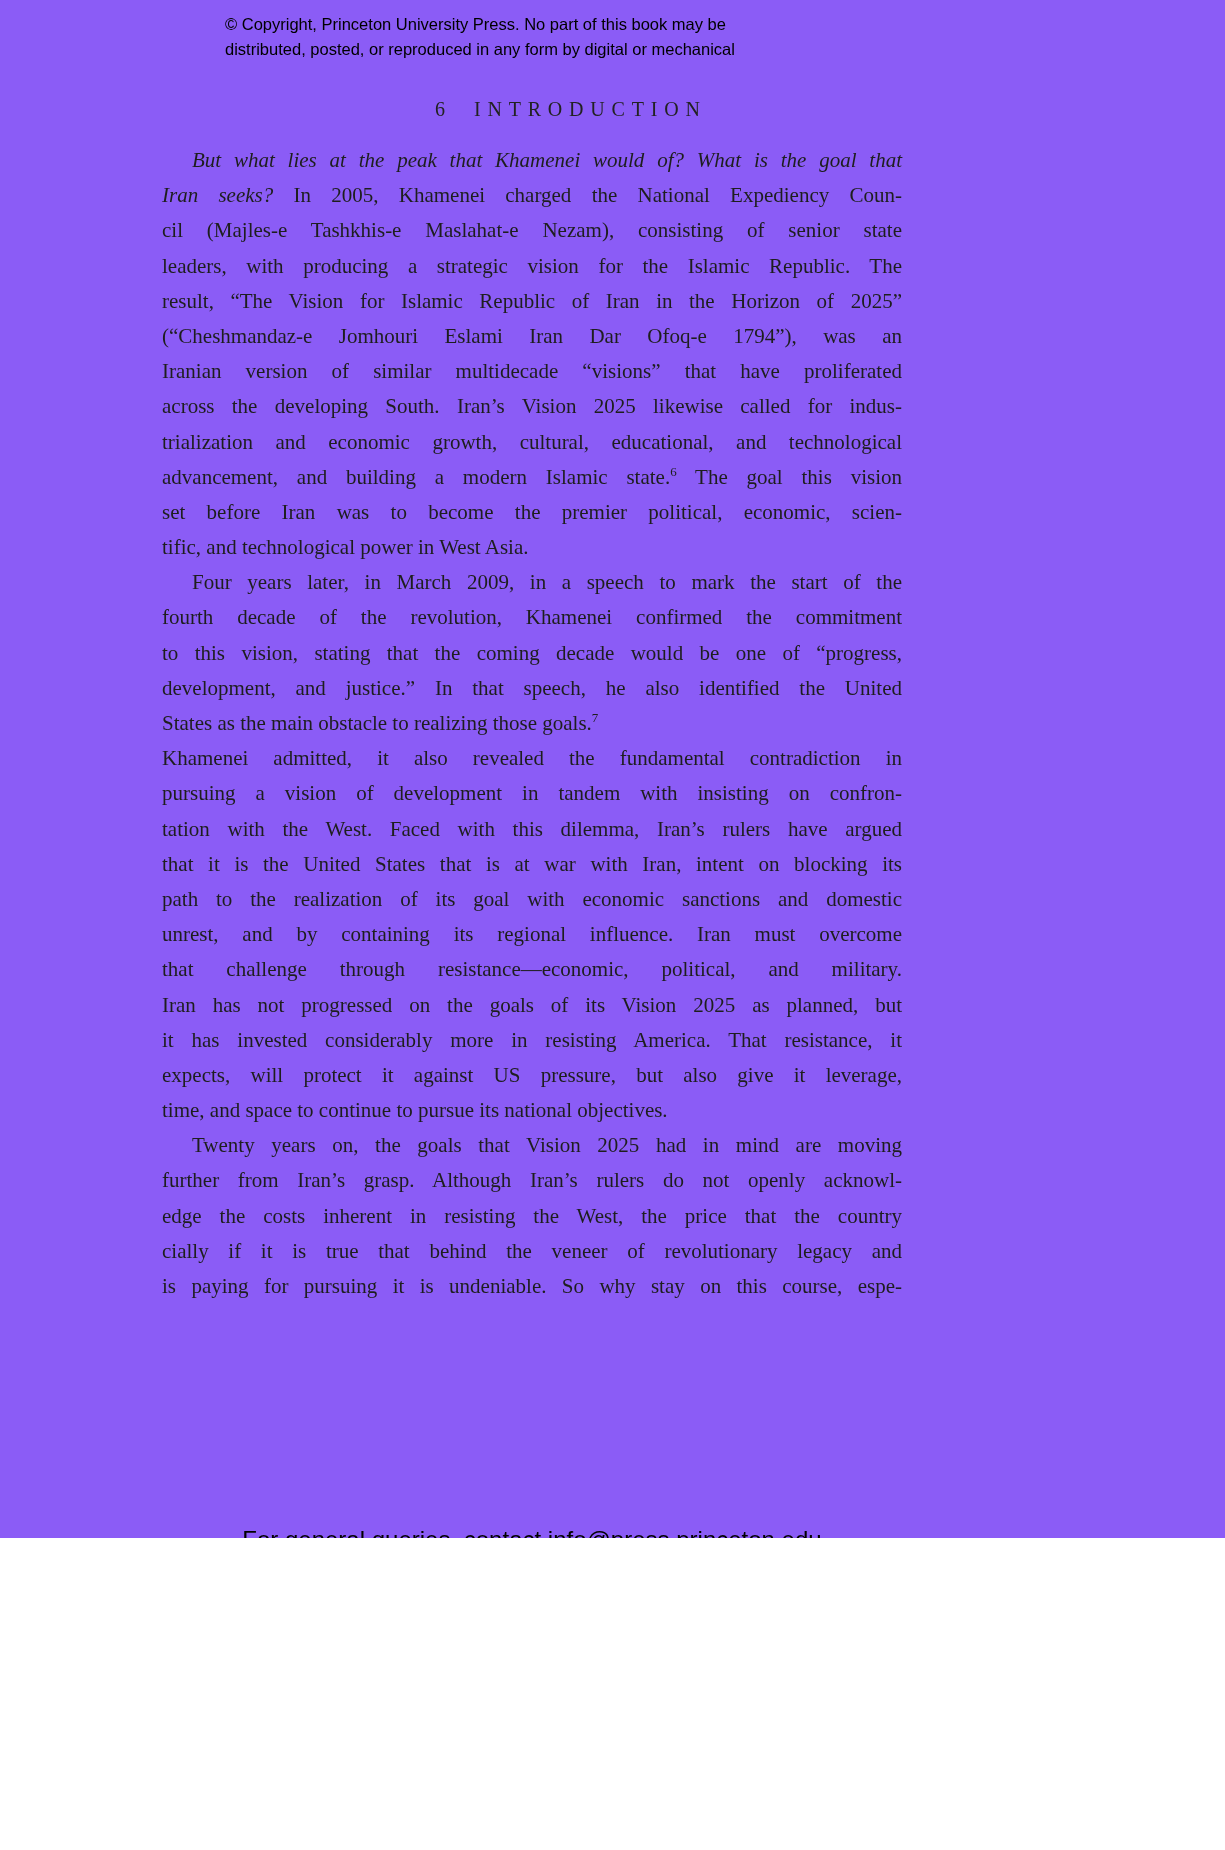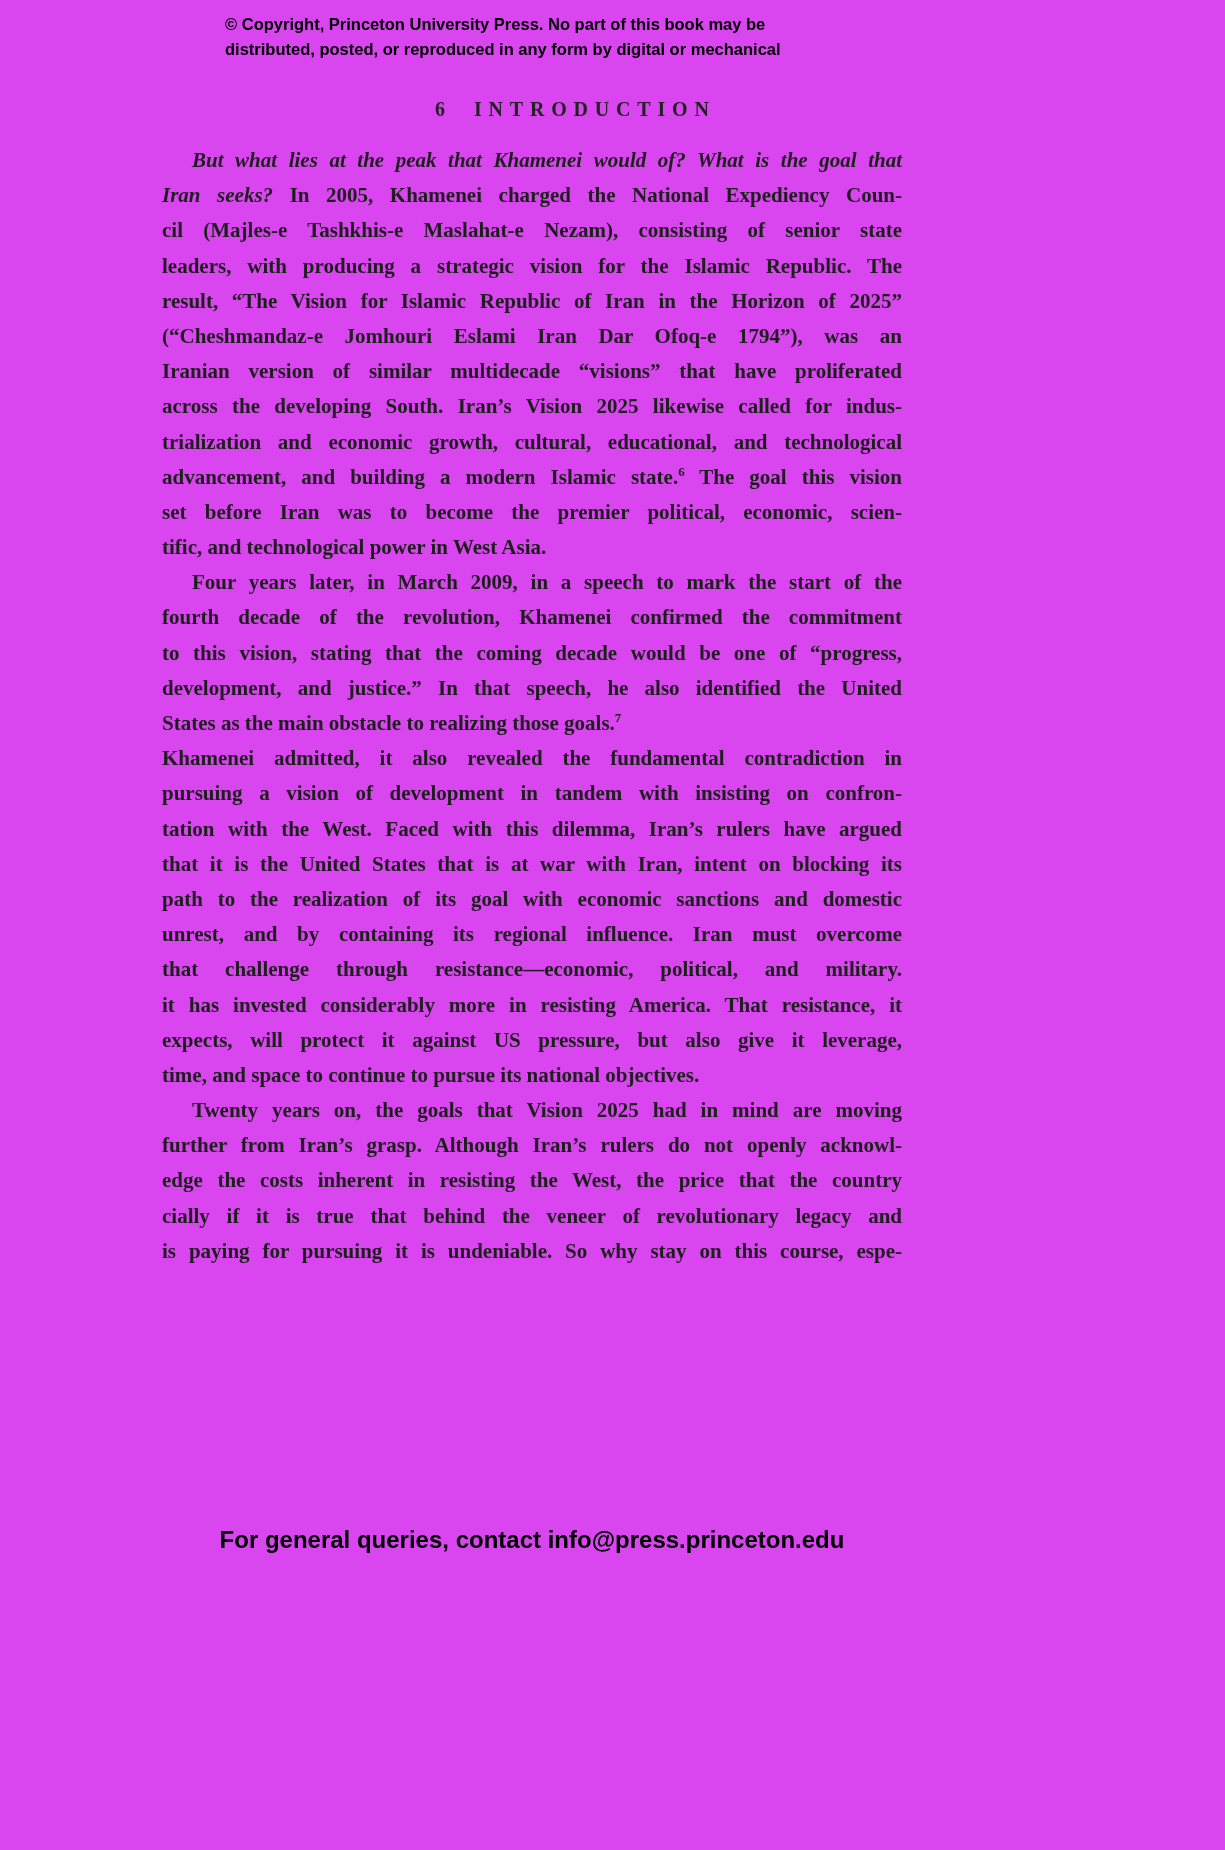--- a/index.html
+++ b/index.html
@@ -1,24 +1,23 @@
 <!DOCTYPE html>
 <html><head>
 <meta charset="utf-8">
 <style>
   html, body { margin: 0; padding: 0; background: #ffffff; }
   .page {
     position: relative;
     width: 1225px;
-    height: 1850px;
-    background: #d946ef;
+    height: 1538px;
+    background: #8b5cf6;
     color: #1b1b1b;
     font-family: "Liberation Serif", serif;
     overflow: hidden;
-    font-weight: bold;
   }
   .copyright {
     position: absolute;
     left: 225px;
     top: 12px;
     font-family: "Liberation Sans", sans-serif;
     font-size: 16.5px;
     line-height: 25px;
     color: #000000;
     text-align: left;
@@ -113,20 +112,21 @@
       <div class="line"><span>to this vision, stating that the coming decade would be one of “progress,</span></div>
       <div class="line"><span>development, and justice.” In that speech, he also identified the United</span></div>
       <div class="line last"><span>States as the main obstacle to realizing those goals.</span><span class="sup">7</span></div>
       <div class="line"><span>Khamenei admitted, it also revealed the fundamental contradiction in</span></div>
       <div class="line"><span>pursuing a vision of development in tandem with insisting on confron-</span></div>
       <div class="line"><span>tation with the West. Faced with this dilemma, Iran’s rulers have argued</span></div>
       <div class="line"><span>that it is the United States that is at war with Iran, intent on blocking its</span></div>
       <div class="line"><span>path to the realization of its goal with economic sanctions and domestic</span></div>
       <div class="line"><span>unrest, and by containing its regional influence. Iran must overcome</span></div>
       <div class="line"><span>that challenge through resistance—economic, political, and military.</span></div>
+      <div class="line"><span>Iran has not progressed on the goals of its Vision 2025 as planned, but</span></div>
       <div class="line"><span>it has invested considerably more in resisting America. That resistance, it</span></div>
       <div class="line"><span>expects, will protect it against US pressure, but also give it leverage,</span></div>
       <div class="line last"><span>time, and space to continue to pursue its national objectives.</span></div>
       <div class="line indent"><span>Twenty years on, the goals that Vision 2025 had in mind are moving</span></div>
       <div class="line"><span>further from Iran’s grasp. Although Iran’s rulers do not openly acknowl-</span></div>
       <div class="line"><span>edge the costs inherent in resisting the West, the price that the country</span></div>
       <div class="line"><span>cially if it is true that behind the veneer of revolutionary legacy and</span></div>
       <div class="line"><span>is paying for pursuing it is undeniable. So why stay on this course, espe-</span></div>
     </div>
 

